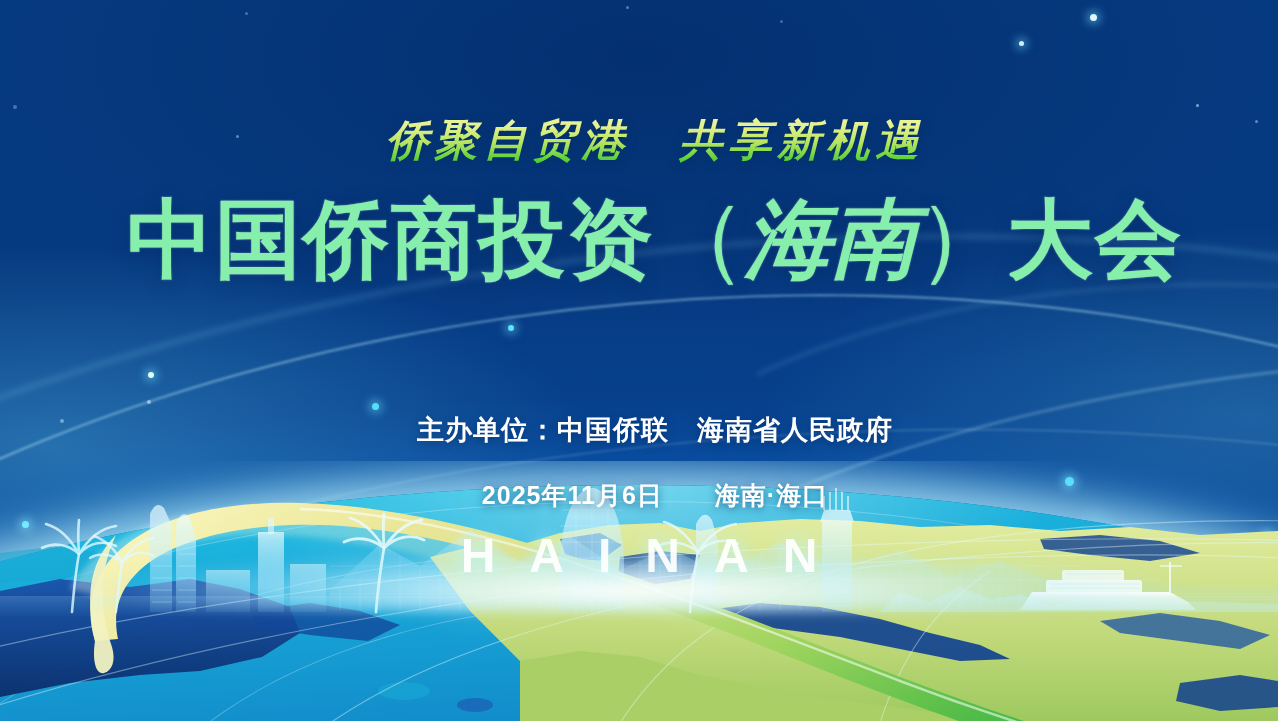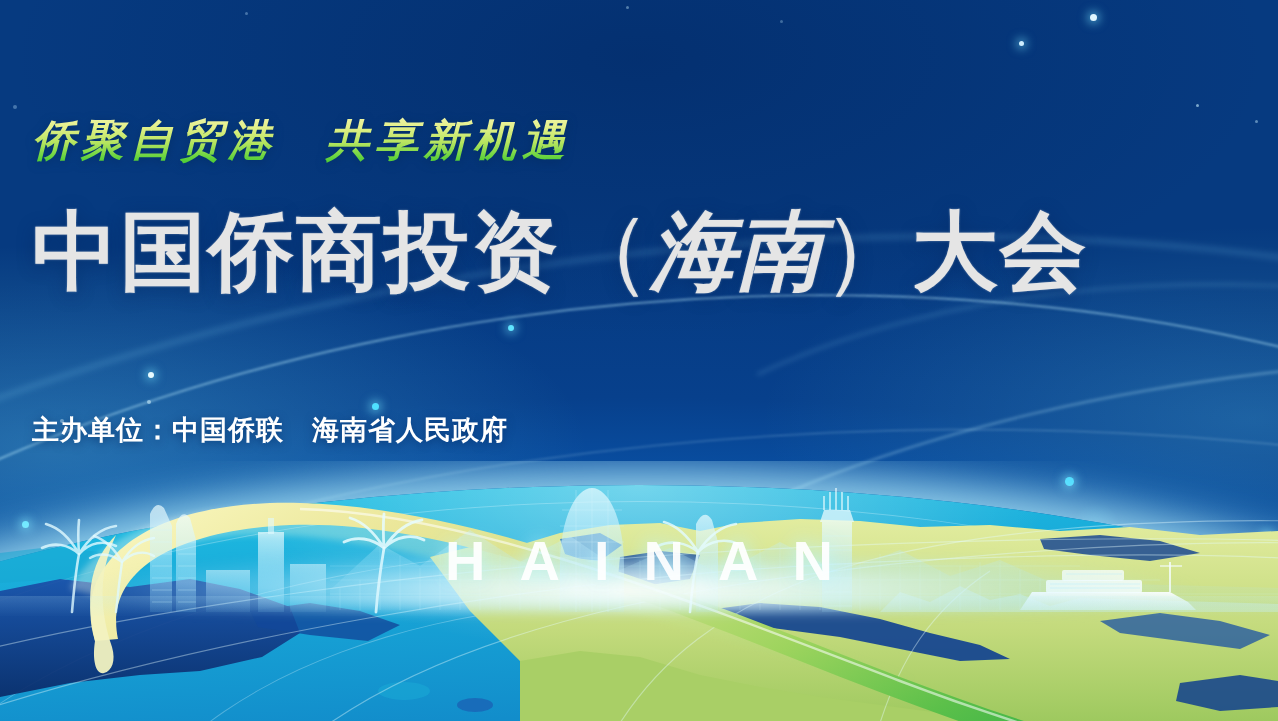--- a/index.html
+++ b/index.html
@@ -101,41 +101,41 @@
   .city-band{
     position:absolute;left:0;right:0;top:470px;height:160px;pointer-events:none;
   }
   .horizon-glow{
     position:absolute;left:-5%;width:110%;bottom:18px;height:54px;
     background:radial-gradient(50% 100% at 50% 60%, rgba(255,255,255,.98) 0%, rgba(222,248,255,.72) 30%, rgba(180,235,255,.26) 58%, rgba(160,230,255,0) 80%);
     filter:blur(6px);
   }
 
   
-  .txt{position:absolute;left:0;right:0;margin-left:32px;}
+  .txt{position:absolute;left:0;right:0;text-align:center;margin-left:32px;}
 
   .subtitle{
     top:112px;
     font-size:43px;
     font-weight:700;
     letter-spacing:6px;
     font-style:italic;
     font-family:"Liberation Serif","DejaVu Serif",serif;
     background:linear-gradient(180deg,#f3f5b4 0%,#e3f08a 26%,#b8e560 52%,#5fd23c 80%,#2fbf2c 100%);
     -webkit-background-clip:text;background-clip:text;
     color:transparent;-webkit-text-fill-color:transparent;
     filter:drop-shadow(0 2px 5px rgba(0,40,90,.55));
   }
 
   .main-title{
-    top:188px;
+    top:176px;
     font-size:86px;
     font-weight:900;
     letter-spacing:2px;
-    color:#e5e5e5;
+    color:#86efac;
     white-space:nowrap;
     text-shadow:0 3px 18px rgba(0,35,90,.45), 0 0 2px rgba(255,255,255,.5);
   }
   .main-title .hn{
     font-family:"Liberation Serif","DejaVu Serif",serif;
     font-style:italic;
     font-weight:700;
     letter-spacing:0;
   }
   .main-title .paren{
@@ -159,21 +159,21 @@
     font-weight:700;
     letter-spacing:1px;
     color:#ffffff;
     text-shadow:0 2px 9px rgba(0,40,95,.6);
   }
 
   
   .hainan-word{
     position:absolute;left:0;right:0;top:528px;
     text-align:center;
-    font-size:56px;
+    font-size:48px;
     font-weight:900;
     letter-spacing:34px;
     color:rgba(255,255,255,.93);
     text-shadow:0 0 20px rgba(190,245,255,.9);
     pointer-events:none;
     padding-left:34px;
   }
 </style>
 </head>
 <body>
@@ -396,14 +396,15 @@
 
   <div class="hainan-word">HAINAN</div>
 
   <div class="txt subtitle">侨聚自贸港　共享新机遇</div>
 
   <div class="txt main-title">
     <span>中国侨商投资</span><span class="paren">（</span><span class="hn">海南</span><span class="paren">）</span><span>大会</span>
   </div>
 
   <div class="txt host">主办单位：中国侨联　海南省人民政府</div>
+  <div class="txt date">2025年11月6日　　海南·海口</div>
 
 </div>
 
 </body></html>

